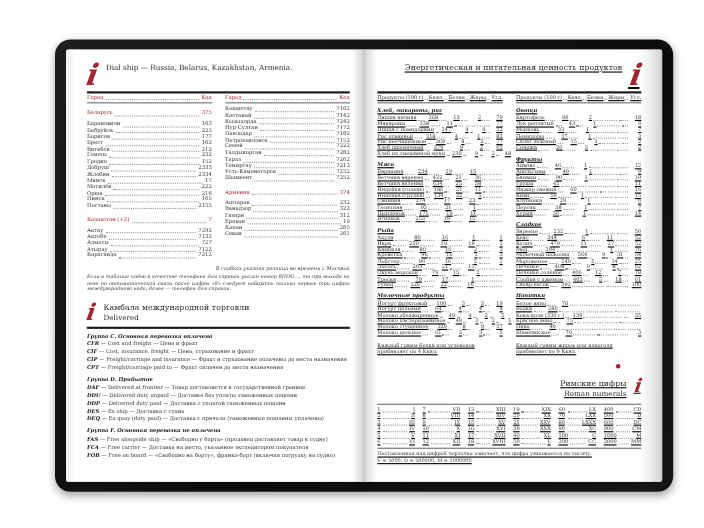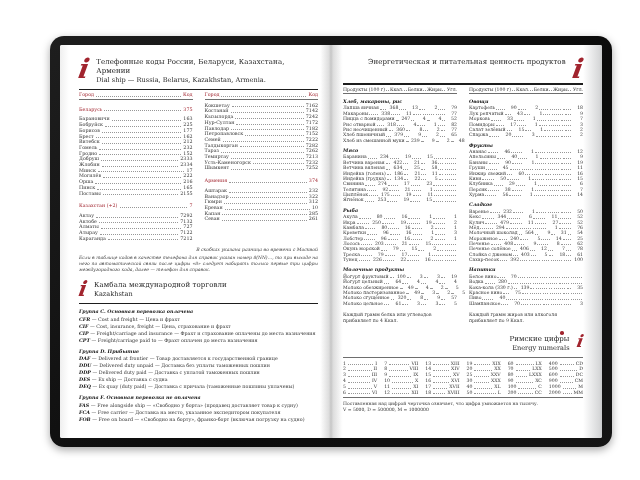--- a/index.html
+++ b/index.html
@@ -15,21 +15,21 @@
            display:flex; border-radius:2px; overflow:hidden; background:#fff; }
   .page { position:relative; width:271px; height:100%; }
   .page.pl { background:linear-gradient(90deg,#efefef 0,#ffffff 9px,#ffffff 96%,#ececec 100%); }
   .page.pr { background:linear-gradient(90deg,#ececec 0,#ffffff 12px,#ffffff 93%,#d7d8d9 99%,#c9cacc 100%); }
   .gutter { position:absolute; left:260px; top:0; width:22px; height:100%; z-index:5;
             background:linear-gradient(90deg,rgba(0,0,0,0) 0%,rgba(0,0,0,.08) 40%,rgba(0,0,0,.16) 50%,rgba(0,0,0,.08) 60%,rgba(0,0,0,0) 100%);
             pointer-events:none; }
 
   .inner { position:absolute; inset:0; }
   .pl .inner { padding:13px 13px 8px 19px; }
-  .pr .inner { padding:13px 19px 20px 12px; }
+  .pr .inner { padding:13px 19px 20px 12px;text-decoration:underline; }
 
   .hdr { display:flex; align-items:flex-start; gap:7px; }
   .hdr.rgt { justify-content:flex-end; text-align:right; }
   .i-icon { font-style:italic; font-weight:700; color:#a1242e; line-height:.78;
             transform:skewX(-10deg); display:inline-block; }
   .i-icon.big { font-size:27px; }
   .i-icon.med { font-size:21px; }
   .i-icon.sm  { font-size:17px; }
   .t-ru { font-size:7px; color:#1f1f1f; letter-spacing:.1px; line-height:9px; }
   .t-en { font-size:6.6px; color:#2a2a2a; line-height:8.5px; }
@@ -57,21 +57,21 @@
          margin:5px 0 1px; color:#151515; }
   .note-r { font-style:italic; font-size:4.6px; text-align:right; color:#3a3a3a; margin-top:6px; }
   .note-p { font-style:italic; font-size:4.5px; line-height:5.6px; text-align:justify;
             color:#3a3a3a; margin-top:3px; }
   .note-n { font-size:4.6px; line-height:5.6px; color:#333; margin-top:6px; }
 
   .iline { font-size:4.8px; line-height:6px; color:#333; }
   .iline b { font-style:italic; color:#151515; }
   .inc { margin-top:9px; }
 
-  .roman { margin-top:12px; }
+  .roman { margin-top:22px; }
   .rcols { display:flex; gap:7px; margin:2px 0; }
   .rcol  { flex:1; min-width:0; }
   .rrow  { display:flex; align-items:flex-end; font-size:4.6px; line-height:5.8px; color:#333; }
   .rrow .ld { flex:1 1 3px; border-bottom:1px dotted #979797; margin:0 2px 1px; }
   .rnote { font-size:4.5px; line-height:5.6px; color:#333; margin-top:2px; }
   .dot-artifact { position:absolute; left:229px; top:286px; width:3.5px; height:3.5px;
                   border-radius:50%; background:#a1242e; }
 </style>
 </head>
 <body>
@@ -80,21 +80,20 @@
   <div class="cover"></div>
 
   <div class="pages">
 
     <div class="page pl">
       <div class="inner">
 
         <div class="hdr">
           <span class="i-icon big">i</span>
           <div>
-            <div class="t-ru">Телефонные коды России, Беларуси, Казахстана, Армении</div>
             <div class="t-en">Dial ship — Russia, Belarus, Kazakhstan, Armenia.</div>
           </div>
         </div>
         <div class="rule"></div>
 
         <div class="cols">
           <div class="col">
             <div class="row red chead">
               <span class="nm">Город</span>
               <span class="ld"></span>
@@ -316,21 +315,21 @@
           </div>
         </div>
 
         <div class="note-r">В скобках указана разница во времени с Москвой</div>
         <div class="note-p">Если в таблице кодов в качестве телефона для справок указан номер 8(NN)…, то при выходе на него по автоматической связи после цифры «8» следует набирать только первые три цифры междугородного кода, далее — телефон для справок.</div>
 
         <div class="hdr inc">
           <span class="i-icon med">i</span>
           <div>
             <div class="t-ru">Камбала международной торговли</div>
-            <div class="t-en">Kazakhstan</div>
+            <div class="t-en">Delivered</div>
           </div>
         </div>
         <div class="rule"></div>
         <div>
             <div class="gt">Группа C. Основная перевозка оплачена</div>
             <div class="iline"><b>CFR</b> — Cost and freight — Цена и фрахт</div>
             <div class="iline"><b>CIF</b> — Cost, insurance, freight — Цена, страхование и фрахт</div>
             <div class="iline"><b>CIP</b> — Freight/carriage and insurance — Фрахт и страхование оплачены до места назначения</div>
             <div class="iline"><b>CPT</b> — Freight/carriage paid to — Фрахт оплачен до места назначения</div>
             <div class="gt">Группа D. Прибытие</div>
@@ -1087,21 +1086,21 @@
                 </div>
               </div>
             <div class="note-n">Каждый грамм жиров или алкоголя прибавляет по 9 Ккал.</div>
           </div>
         </div>
 
         <div class="roman">
           <div class="hdr rgt">
             <div>
               <div class="t-ru">Римские цифры</div>
-              <div class="t-en">Energy numerals</div>
+              <div class="t-en">Roman numerals</div>
             </div>
             <span class="i-icon sm">i</span>
           </div>
           <div class="hline" style="margin-top:4px;"></div>
           <div class="rcols">
               <div class="rcol">
                 <div class="rrow">
                   <span>1</span>
                   <span class="ld"></span>
                   <span>I</span>

